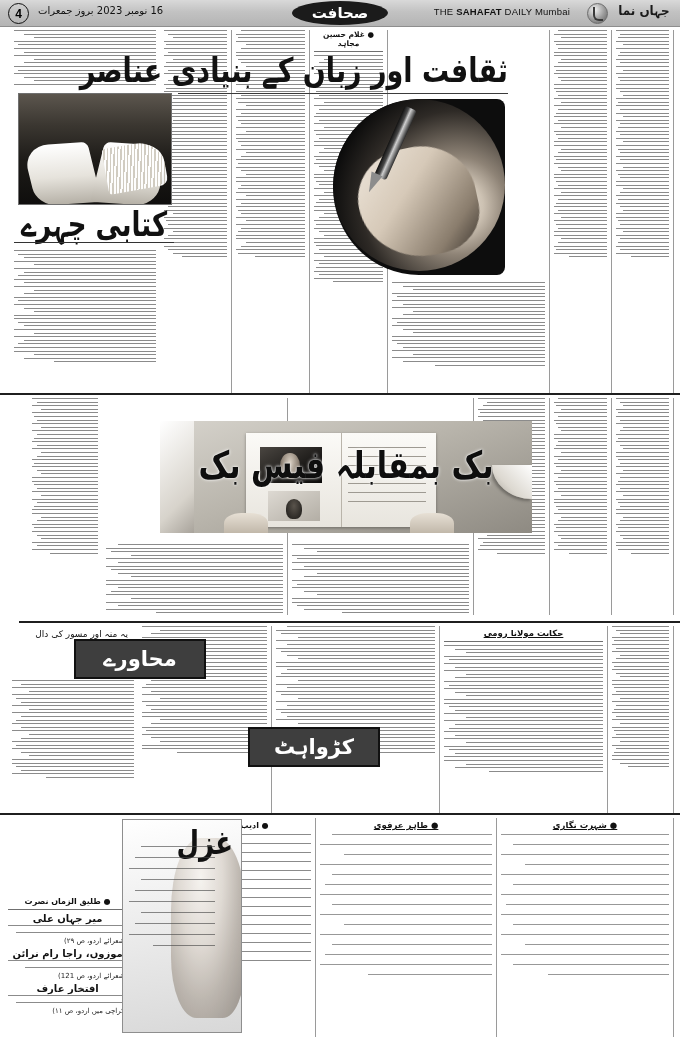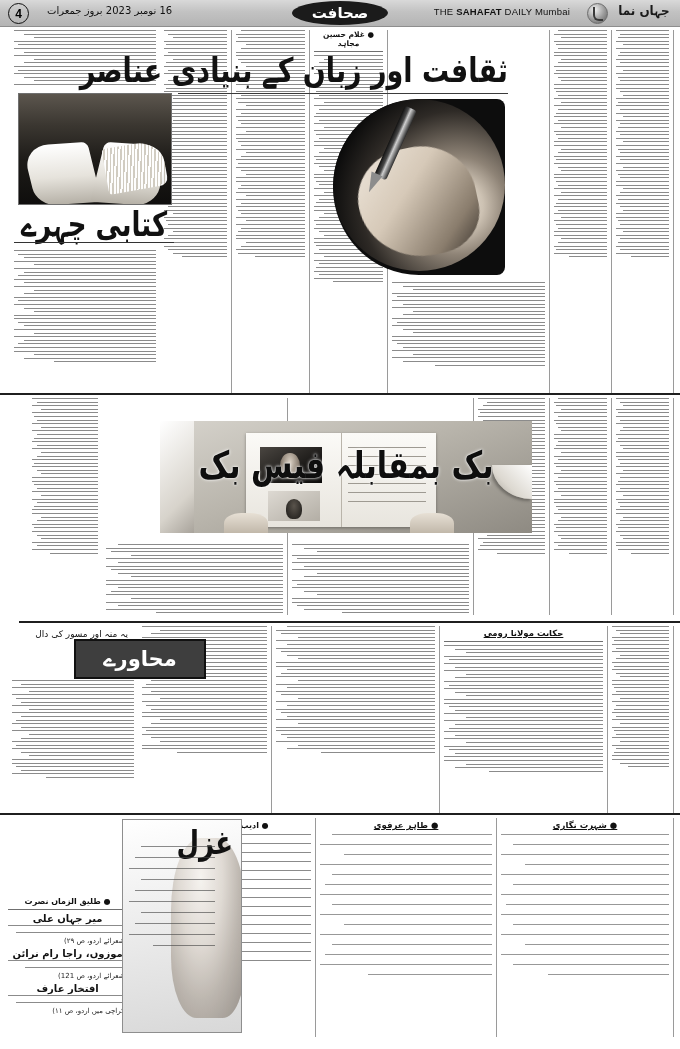--- a/index.html
+++ b/index.html
@@ -84,21 +84,21 @@
     border-radius: 48px/12px;
     color: #fff;
     display: flex;
     align-items: center;
     justify-content: center;
     font-size: 15px;
     font-weight: bold;
   }
   .mh-date {
     position: absolute;
-    left: 47px;
+    left: 38px;
     top: 5px;
     font-size: 10px;
     color: #111;
     white-space: nowrap;
   }
   .mh-pageno {
     position: absolute;
     left: 8px;
     top: 3px;
     width: 19px;
@@ -1461,20 +1461,21 @@
           <div class="ln s3"></div>
           <div class="ln s1"></div>
           <div class="ln s1"></div>
         <div class="ln s4"></div>
           <div class="ln s2"></div>
           <div class="ln s1"></div>
           <div class="ln s5"></div>
       </div>
     </div>
 
+    <div class="kar-title">کڑواہٹ</div>
     <div class="mahawre-sub">یہ منہ اور مسور کی دال</div>
     <div class="mahawre-box">محاورے</div>
   </div>
 
   <div class="band" id="band-poetry">
 
     <div class="txtcol col-rule" style="width:178px">
       <div class="sec-head">● شہرت نگاری</div>
       <div class="urdu-lines shaer-couplet" style="margin-top:4px">
         <div class="ln s1" style="margin-bottom:9px"></div>

